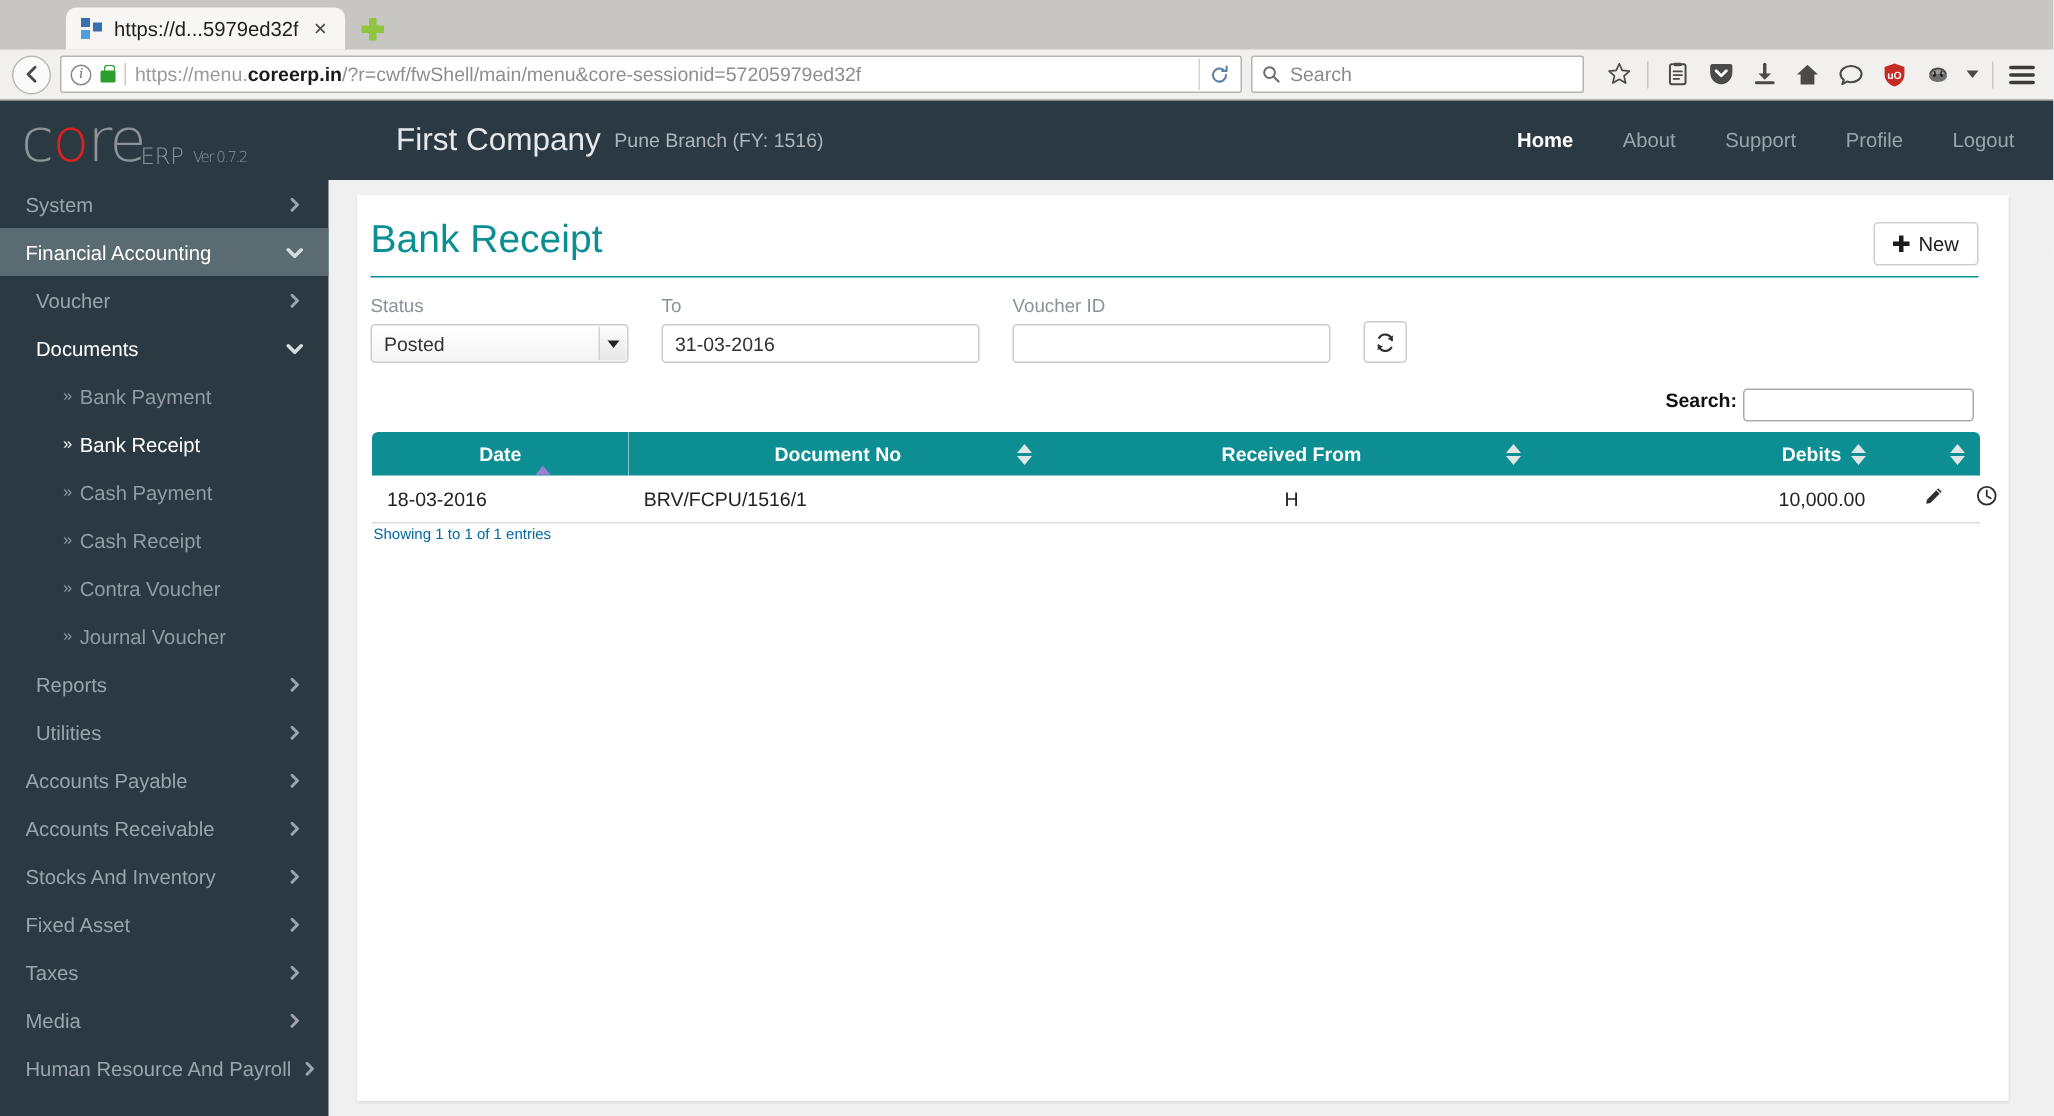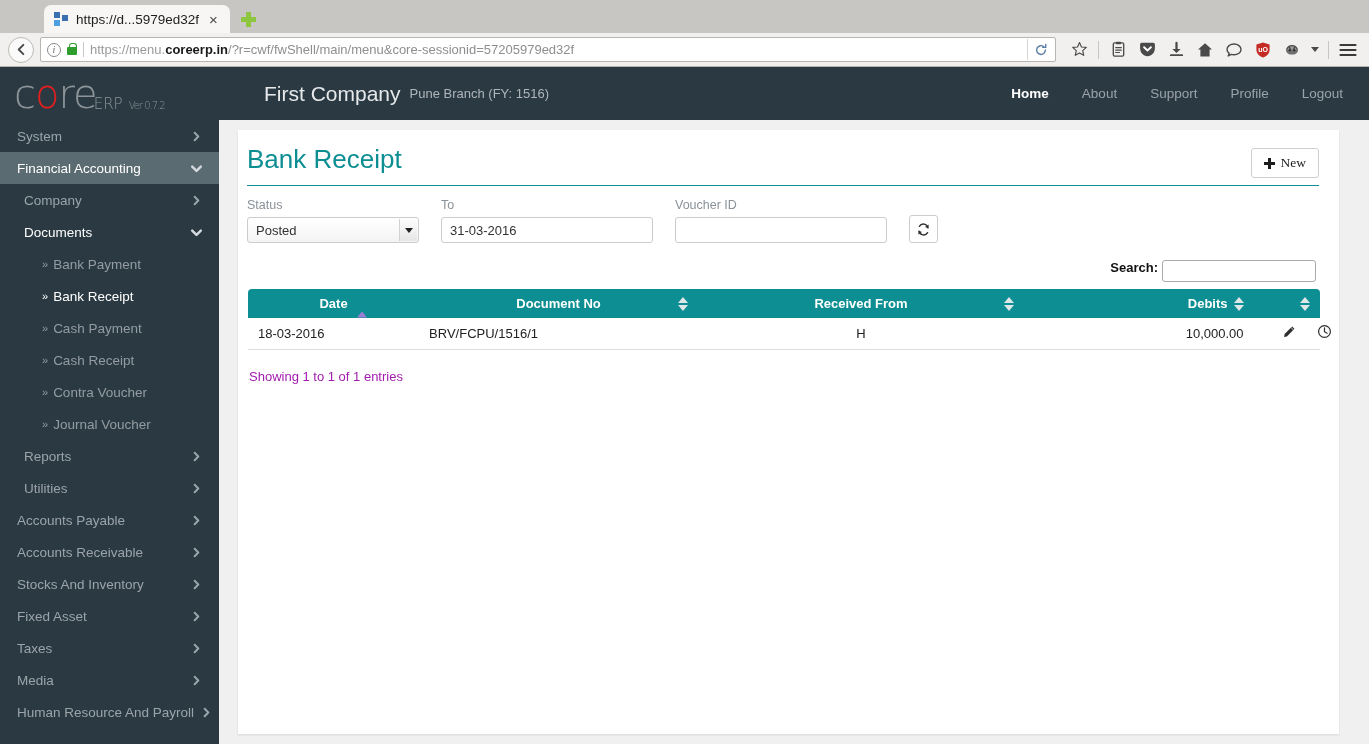--- a/index.html
+++ b/index.html
@@ -190,21 +190,21 @@
     display: flex; align-items: flex-start;
     border-bottom: 1px solid #0d8e93; padding: 0 0 7px 0; margin: 0 0 0 0;
   }
   .page-title {
     font-size: 26px; color: #0c8e93; font-weight: 400; padding-left: 0px;
   }
   .btn-new {
     margin-left: auto; background: #fff; border: 1px solid #cfcfcf;
     border-radius: 3px; padding: 6px 12px; font-size: 13.5px;
     color: #1d1d1d; display: flex; align-items: center; gap: 6px;
-    cursor: pointer; margin-top: 4px; font-family: Liberation Serif, serif;
+    cursor: pointer; margin-top: 4px;
   }
   .btn-new .pl {
     position: relative; width: 11px; height: 11px; display: inline-block;
   }
   .btn-new .pl::before, .btn-new .pl::after {
     content: ""; position: absolute; background: #1d1d1d;
   }
   .btn-new .pl::before { left: 4px; top: 0; width: 3px; height: 11px; }
   .btn-new .pl::after { left: 0; top: 4px; width: 11px; height: 3px; }
 
@@ -286,21 +286,21 @@
     font-size: 13px; color: #222; height: 31px;
     border-bottom: 1px solid #dddddd; padding: 0 10px;
     white-space: nowrap;
   }
   td.c-center { text-align: center; }
   td.c-right { text-align: right; }
   td.c-act { text-align: right; padding-right: 16px; }
   .act-ico { display: inline-block; margin-left: 18px; cursor: pointer; vertical-align: middle; }
 
   .showing {
-    font-size: 13px; color: #a21caf; padding: 19px 0 0 2px;
+    font-size: 10px; color: #0369a1; padding: 2px 0 0 2px;
   }
 </style>
 </head>
 <body>
 
 <div class="browser">
 
   <div class="tabstrip">
     <div class="tab">
       <span class="tab-favicon">
@@ -329,20 +329,27 @@
       <span class="url-sep"></span>
       <span class="url-text"><span class="scheme">https://menu.</span><b>coreerp.in</b><span>/?r=cwf/fwShell/main/menu&amp;core-sessionid=57205979ed32f</span></span>
       <span class="reload-wrap">
         <svg width="14" height="14" viewBox="0 0 16 16">
           <path d="M13 8 A5 5 0 1 1 11.2 4.2" stroke="#5b7fa6" stroke-width="1.6" fill="none" stroke-linecap="round"></path>
           <path d="M13.4 1.6 L13.4 5 L10 5" stroke="#5b7fa6" stroke-width="1.6" fill="none" stroke-linecap="round" stroke-linejoin="round"></path>
         </svg>
       </span>
     </div>
 
+    <div class="searchbar">
+      <svg width="13" height="13" viewBox="0 0 16 16">
+        <circle cx="6.6" cy="6.6" r="4.4" stroke="#6c6c6c" stroke-width="1.6" fill="none"></circle>
+        <path d="M10 10 L14 14" stroke="#6c6c6c" stroke-width="1.8" stroke-linecap="round"></path>
+      </svg>
+      <span class="search-ph">Search</span>
+    </div>
 
     <div class="tb-icons">
       <span class="tb-ico">
         <svg width="17" height="17" viewBox="0 0 18 18">
           <path d="M9 1.6 L11.1 6.3 L16.2 6.8 L12.4 10.2 L13.5 15.2 L9 12.6 L4.5 15.2 L5.6 10.2 L1.8 6.8 L6.9 6.3 Z" stroke="#4a4a4a" stroke-width="1.2" fill="none" stroke-linejoin="round"></path>
         </svg>
       </span>
       <span class="vsep"></span>
       <span class="tb-ico">
         <svg width="17" height="17" viewBox="0 0 18 18">
@@ -440,21 +447,21 @@
         <div class="side-item lvl0 open-acc">
           <span class="side-label">Financial Accounting</span>
           <span class="chev">
             <svg width="13" height="13" viewBox="0 0 12 12">
                 <path d="M2 4.2 L6 8.2 L10 4.2" stroke="#d5dbde" stroke-width="2.2" fill="none" stroke-linecap="round" stroke-linejoin="round"></path>
               </svg>
           </span>
         </div>
 
         <div class="side-item lvl1">
-          <span class="side-label">Company</span>
+          <span class="side-label">Voucher</span>
           <span class="chev">
             <svg width="11" height="11" viewBox="0 0 12 12">
                 <path d="M4 2 L8 6 L4 10" stroke="#9ba4aa" stroke-width="2.2" fill="none" stroke-linecap="round" stroke-linejoin="round"></path>
               </svg>
           </span>
         </div>
 
         <div class="side-item lvl1 sub-open">
           <span class="side-label">Documents</span>
           <span class="chev">

